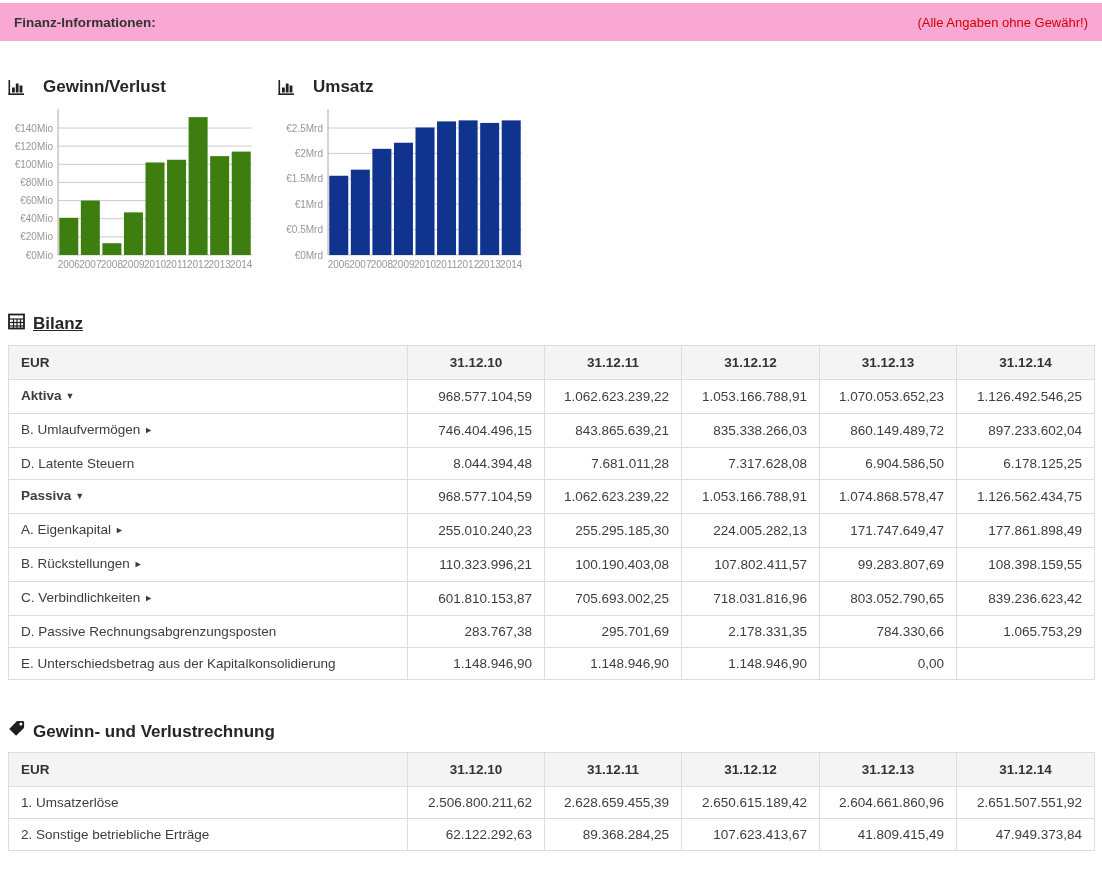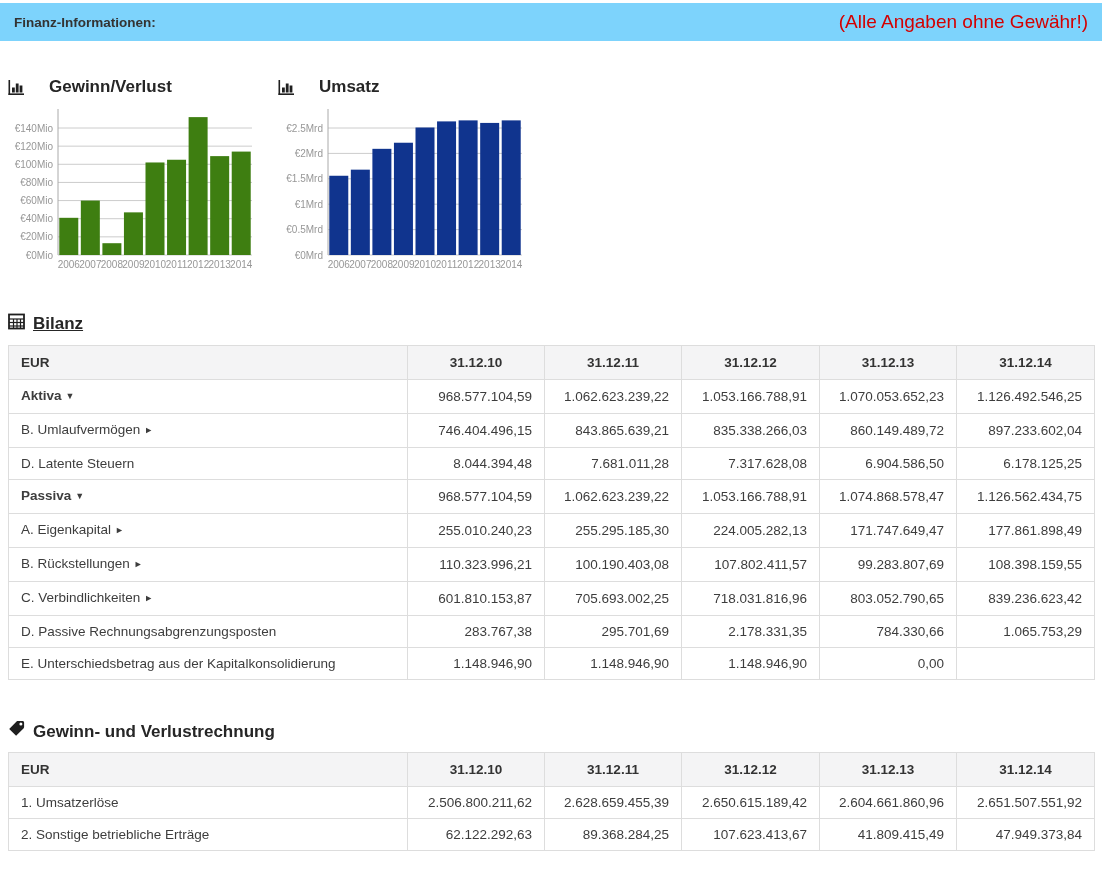--- a/index.html
+++ b/index.html
@@ -5,36 +5,36 @@
   * { box-sizing: border-box; margin: 0; padding: 0; }
   html, body {
     width: 1102px; height: 896px;
     background: #ffffff;
     overflow: hidden;
     font-family: "Liberation Sans", sans-serif;
   }
   .topbar {
     margin-top: 3px;
     height: 38px;
-    background: #7dd3fc;
+    background: #f9a8d4;
     display: flex;
     align-items: center;
     justify-content: space-between;
     padding: 0 14px;
   }
   .topbar .title { font-size: 13.5px; font-weight: 700; color: #333; }
-  .topbar .note  { font-size: 19px; color: #d40000; }
+  .topbar .note  { font-size: 13px; color: #d40000; }
 
   .charts {
     display: flex;
     margin: 36px 0 0 8px;
   }
   .chart { width: 270px; }
   .chart-title {
-    display: flex; align-items: center; gap: 24px;
+    display: flex; align-items: center; gap: 18px;
     font-size: 17px; font-weight: 700; color: #262626;
     margin-bottom: 8px;
   }
   .chart-title svg { display: block; }
   .chart svg.plot { display: block; }
 
   .section-title {
     display: flex; align-items: center; gap: 8px;
     font-size: 17px; font-weight: 700; color: #262626;
     margin: 0 0 0 8px;

